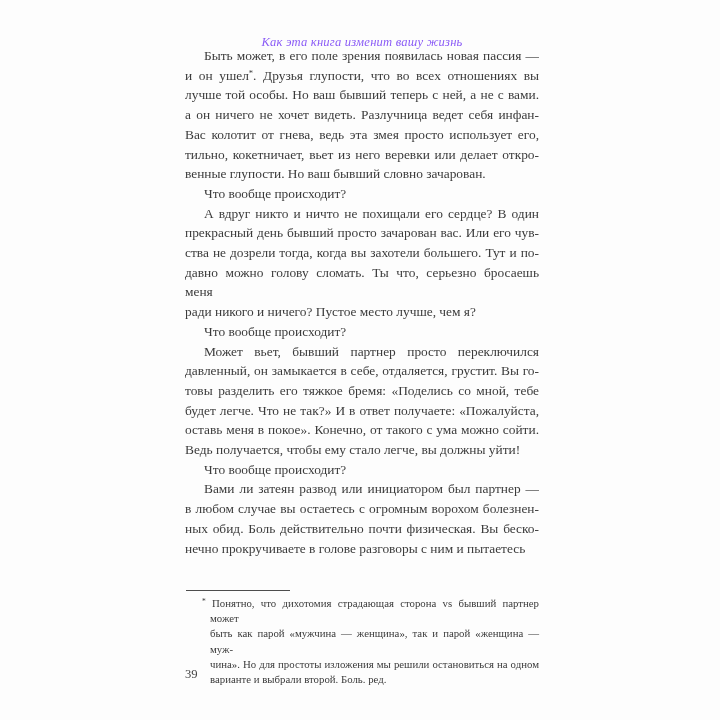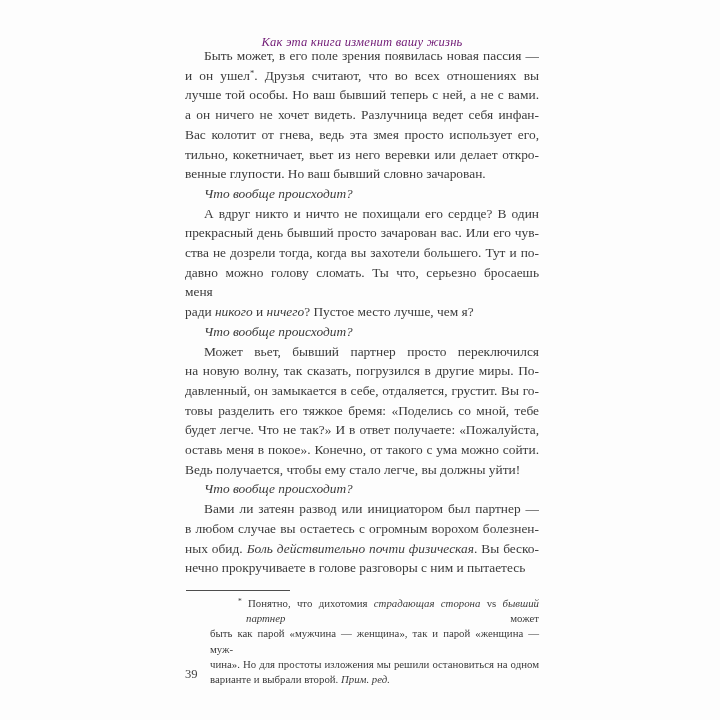--- a/index.html
+++ b/index.html
@@ -17,40 +17,40 @@
     overflow: hidden;
   }
   .running-head {
     position: absolute;
     left: 185px;
     top: 35px;
     width: 354px;
     text-align: center;
     font-style: italic;
     font-size: 12.6px;
-    color: #701a75;
+    color: #8b5cf6;
     letter-spacing: 0.2px;
   }
   .body-text {
     position: absolute;
     left: 185px;
     top: 46px;
     width: 354px;
     font-size: 13.4px;
     line-height: 19.7px;
   }
   .line {
     text-align: justify;
     text-align-last: justify;
     text-justify: inter-word;
     white-space: normal;
   }
   .line.last { text-align-last: left; }
   .line.first { text-indent: 19px; }
-  .i { font-style: italic; }
+  .i { }
   .sup {
     font-size: 8.5px;
     vertical-align: 4px;
     line-height: 0;
   }
   .footnote-rule {
     position: absolute;
     left: 186px;
     top: 590px;
     width: 104px;
@@ -58,21 +58,21 @@
     border-top: 1px solid #4d4d4d;
   }
   .footnote {
     position: absolute;
     left: 210px;
     top: 596px;
     width: 329px;
     font-size: 10.8px;
     line-height: 15.2px;
   }
-  .footnote .line.first { text-indent: -8px; margin-left: 36px; }
+  .footnote .line.first { text-indent: -8px; }
   .footnote .sup {
     font-size: 7.5px;
     vertical-align: 3px;
   }
   .page-number {
     position: absolute;
     left: 185px;
     top: 667px;
     width: 354px;
     text-align: left;
@@ -81,50 +81,49 @@
   }
 </style>
 </head>
 <body>
 
 <div class="page">
   <div class="running-head">Как эта книга изменит вашу жизнь</div>
 
   <div class="body-text" id="body-text">
       <div class="line first"><span>Быть может, в его поле зрения появилась новая пассия —</span></div>
-      <div class="line"><span>и он ушел</span><span class="sup">*</span><span>. Друзья считают, что во всех отношениях вы</span></div>
+      <div class="line"><span>и он ушел</span><span class="sup">*</span><span>. Друзья глупости, что во всех отношениях вы</span></div>
       <div class="line"><span>лучше той особы. Но ваш бывший теперь с ней, а не с вами.</span></div>
       <div class="line"><span>а он ничего не хочет видеть. Разлучница ведет себя инфан-</span></div>
       <div class="line"><span>Вас колотит от гнева, ведь эта змея просто использует его,</span></div>
       <div class="line"><span>тильно, кокетничает, вьет из него веревки или делает откро-</span></div>
       <div class="line last"><span>венные глупости. Но ваш бывший словно зачарован.</span></div>
       <div class="line first last"><span class="i">Что вообще происходит?</span></div>
       <div class="line first"><span>А вдруг никто и ничто не похищали его сердце? В один</span></div>
       <div class="line"><span>прекрасный день бывший просто зачарован вас. Или его чув-</span></div>
       <div class="line"><span>ства не дозрели тогда, когда вы захотели большего. Тут и по-</span></div>
       <div class="line"><span>давно можно голову сломать. Ты что, серьезно бросаешь меня</span></div>
       <div class="line last"><span>ради </span><span class="i">никого</span><span> и </span><span class="i">ничего</span><span>? Пустое место лучше, чем я?</span></div>
       <div class="line first last"><span class="i">Что вообще происходит?</span></div>
       <div class="line first"><span>Может вьет, бывший партнер просто переключился</span></div>
-      <div class="line"><span>на новую волну, так сказать, погрузился в другие миры. По-</span></div>
       <div class="line"><span>давленный, он замыкается в себе, отдаляется, грустит. Вы го-</span></div>
       <div class="line"><span>товы разделить его тяжкое бремя: «Поделись со мной, тебе</span></div>
       <div class="line"><span>будет легче. Что не так?» И в ответ получаете: «Пожалуйста,</span></div>
       <div class="line"><span>оставь меня в покое». Конечно, от такого с ума можно сойти.</span></div>
       <div class="line last"><span>Ведь получается, чтобы ему стало легче, вы должны уйти!</span></div>
       <div class="line first last"><span class="i">Что вообще происходит?</span></div>
       <div class="line first"><span>Вами ли затеян развод или инициатором был партнер —</span></div>
       <div class="line"><span>в любом случае вы остаетесь с огромным ворохом болезнен-</span></div>
       <div class="line"><span>ных обид. </span><span class="i">Боль действительно почти физическая</span><span>. Вы беско-</span></div>
       <div class="line last"><span>нечно прокручиваете в голове разговоры с ним и пытаетесь</span></div>
     </div>
 
   <div class="footnote-rule"></div>
 
   <div class="footnote" id="footnote">
       <div class="line first"><span class="sup">*</span><span> Понятно, что дихотомия </span><span class="i">страдающая сторона</span><span> vs </span><span class="i">бывший партнер</span><span> может</span></div>
       <div class="line"><span>быть как парой «мужчина — женщина», так и парой «женщина — муж-</span></div>
       <div class="line"><span>чина». Но для простоты изложения мы решили остановиться на одном</span></div>
-      <div class="line last"><span>варианте и выбрали второй. </span><span class="i">Прим. ред.</span></div>
+      <div class="line last"><span>варианте и выбрали второй. </span><span class="i">Боль. ред.</span></div>
     </div>
 
   <div class="page-number">39</div>
 </div>
 
 </body></html>

